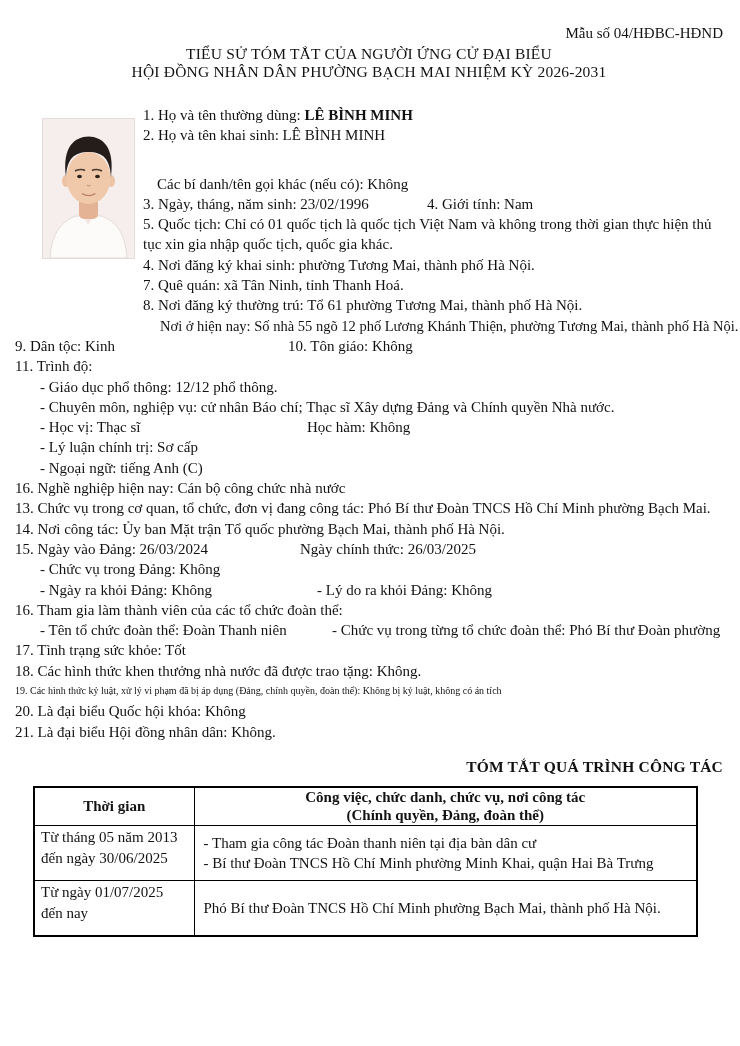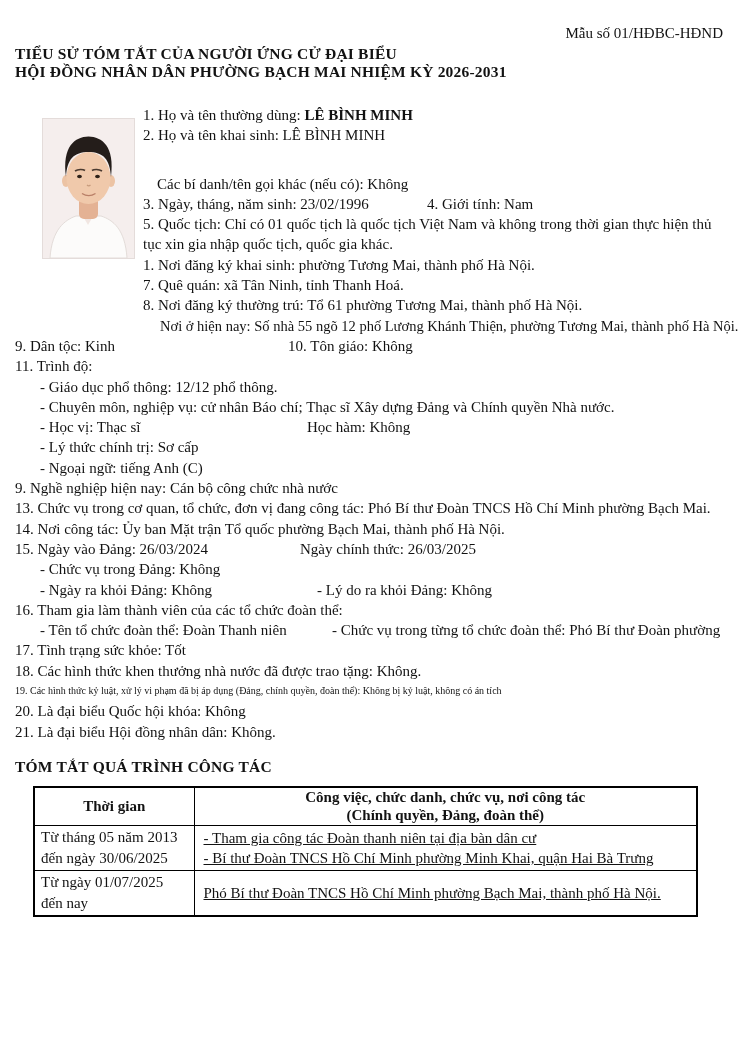--- a/index.html
+++ b/index.html
@@ -8,21 +8,21 @@
     position:relative;
     width:740px; height:1046px;
     background:#ffffff;
     color:#121212;
     font-family:"Liberation Serif","DejaVu Serif",serif;
     font-size:15px; line-height:20.3px;
     padding:24px 17px 0 15px;
     overflow:hidden;
   }
   .form-no { text-align:right; font-size:15px; line-height:18px; }
-  .title { text-align:left; font-weight:bold; font-size:15.5px; line-height:17.5px; letter-spacing:0.2px; }
+  .title { text-align:center; font-weight:normal; font-size:15.5px; line-height:17.5px; letter-spacing:0.2px; }
   .title.first { margin-top:3px; }
 
   .top-block { position:relative; margin-top:25px; min-height:162px; }
   .photo {
     position:absolute; left:28px; top:14px;
     width:91px; height:139px;
     background:#f3eded;
     outline:1px solid #e4dcda;
     overflow:hidden;
   }
@@ -34,45 +34,45 @@
 
   .items-b { margin-left:0; }
   .tab273 { display:inline-block; width:273px; }
   .tab285 { display:inline-block; width:285px; }
   .sub { margin-left:25px; }
   .tab267 { display:inline-block; width:267px; }
   .tab277 { display:inline-block; width:277px; }
   .tab292 { display:inline-block; width:292px; }
   .long19 { font-size:10px; white-space:nowrap; }
 
-  .work-title { text-align:left; font-weight:bold; font-size:15.5px; margin-top:15px; letter-spacing:0.2px; }
+  .work-title { text-align:right; font-weight:bold; font-size:15.5px; margin-top:15px; letter-spacing:0.2px; }
 
   table.history {
     margin:9px 0 0 18px;
     width:665px;
     border-collapse:collapse;
     border:2.5px solid #000;
     table-layout:fixed;
   }
   table.history th, table.history td { border:1.5px solid #000; }
   table.history th {
     font-size:15px; font-weight:bold; line-height:17.5px;
     text-align:center; vertical-align:middle; padding:1px 4px;
   }
   col.c-time { width:160px; }
-  td.time { vertical-align:top; padding:1px 4px 2px 6px; font-size:15px; line-height:20.5px; }
-  td.work { vertical-align:middle; padding:1px 6px 1px 9px; font-size:15px; line-height:20.5px;text-decoration:underline; }
+  td.time { vertical-align:top; padding:1px 4px 12px 6px; font-size:15px; line-height:20.5px; }
+  td.work { vertical-align:middle; padding:1px 6px 1px 9px; font-size:15px; line-height:20.5px; }
   .blk { display:block; }
 </style>
 </head>
 <body>
 
 <div class="page">
 
-  <div class="form-no">Mẫu số 01/HĐBC-HĐND</div>
+  <div class="form-no">Mẫu số 04/HĐBC-HĐND</div>
   <div class="title first">TIỂU SỬ TÓM TẮT CỦA NGƯỜI ỨNG CỬ ĐẠI BIỂU</div>
   <div class="title">HỘI ĐỒNG NHÂN DÂN PHƯỜNG BẠCH MAI NHIỆM KỲ 2026-2031</div>
 
   <div class="top-block">
     <div class="photo">
       <svg width="91" height="139" viewBox="0 0 91 139" xmlns="http://www.w3.org/2000/svg">
         <rect width="91" height="139" fill="#f3eceb"></rect>
         <rect x="0" y="0" width="91" height="139" fill="#f7f0ef" opacity="0.5"></rect>
         <path d="M7 139 C9 110 22 101 33 97 L58 97 C70 101 82 110 84 139 Z" fill="#fcfbfa" stroke="#ddd5d2" stroke-width="0.8"></path>
         <path d="M37 92 L45 106 L53 92 Z" fill="#f1e6e2"></path>
@@ -89,36 +89,36 @@
         <path d="M39 74.5 C43 77 48.5 77 52.5 74.5" stroke="#b97f67" stroke-width="1.4" fill="none"></path>
       </svg>
     </div>
 
     <div class="items-a">
       <div><span>1. Họ và tên thường dùng: </span><b>LÊ BÌNH MINH</b></div>
       <div>2. Họ và tên khai sinh: LÊ BÌNH MINH</div>
       <div class="indent14">Các bí danh/tên gọi khác (nếu có): Không</div>
       <div><span class="tab284">3. Ngày, tháng, năm sinh: 23/02/1996</span><span>4. Giới tính: Nam</span></div>
       <div class="wrap5">5. Quốc tịch: Chỉ có 01 quốc tịch là quốc tịch Việt Nam và không trong thời gian thực hiện thủ tục xin gia nhập quốc tịch, quốc gia khác.</div>
-      <div>1. Nơi đăng ký khai sinh: phường Tương Mai, thành phố Hà Nội.</div>
+      <div>4. Nơi đăng ký khai sinh: phường Tương Mai, thành phố Hà Nội.</div>
       <div>7. Quê quán: xã Tân Ninh, tỉnh Thanh Hoá.</div>
       <div>8. Nơi đăng ký thường trú: Tổ 61 phường Tương Mai, thành phố Hà Nội.</div>
       <div class="cur-res">Nơi ở hiện nay: Số nhà 55 ngõ 12 phố Lương Khánh Thiện, phường Tương Mai, thành phố Hà Nội.</div>
     </div>
   </div>
 
   <div class="items-b">
     <div><span class="tab273">9. Dân tộc: Kinh</span><span>10. Tôn giáo: Không</span></div>
     <div>11. Trình độ:</div>
     <div class="sub">- Giáo dục phổ thông: 12/12 phổ thông.</div>
     <div class="sub">- Chuyên môn, nghiệp vụ: cử nhân Báo chí; Thạc sĩ Xây dựng Đảng và Chính quyền Nhà nước.</div>
     <div class="sub"><span class="tab267">- Học vị: Thạc sĩ</span><span>Học hàm: Không</span></div>
-    <div class="sub">- Lý thức chính trị: Sơ cấp</div>
+    <div class="sub">- Lý luận chính trị: Sơ cấp</div>
     <div class="sub">- Ngoại ngữ: tiếng Anh (C)</div>
-    <div>9. Nghề nghiệp hiện nay: Cán bộ công chức nhà nước</div>
+    <div>16. Nghề nghiệp hiện nay: Cán bộ công chức nhà nước</div>
     <div>13. Chức vụ trong cơ quan, tổ chức, đơn vị đang công tác: Phó Bí thư Đoàn TNCS Hồ Chí Minh phường Bạch Mai.</div>
     <div>14. Nơi công tác: Ủy ban Mặt trận Tổ quốc phường Bạch Mai, thành phố Hà Nội.</div>
     <div><span class="tab285">15. Ngày vào Đảng: 26/03/2024</span><span>Ngày chính thức: 26/03/2025</span></div>
     <div class="sub">- Chức vụ trong Đảng: Không</div>
     <div class="sub"><span class="tab277">- Ngày ra khỏi Đảng: Không</span><span>- Lý do ra khỏi Đảng: Không</span></div>
     <div>16. Tham gia làm thành viên của các tổ chức đoàn thể:</div>
     <div class="sub"><span class="tab292">- Tên tổ chức đoàn thể: Đoàn Thanh niên</span><span>- Chức vụ trong từng tổ chức đoàn thể: Phó Bí thư Đoàn phường</span></div>
     <div>17. Tình trạng sức khỏe: Tốt</div>
     <div>18. Các hình thức khen thưởng nhà nước đã được trao tặng: Không.</div>
     <div class="long19">19. Các hình thức kỷ luật, xử lý vi phạm đã bị áp dụng (Đảng, chính quyền, đoàn thể): Không bị kỷ luật, không có án tích</div>

